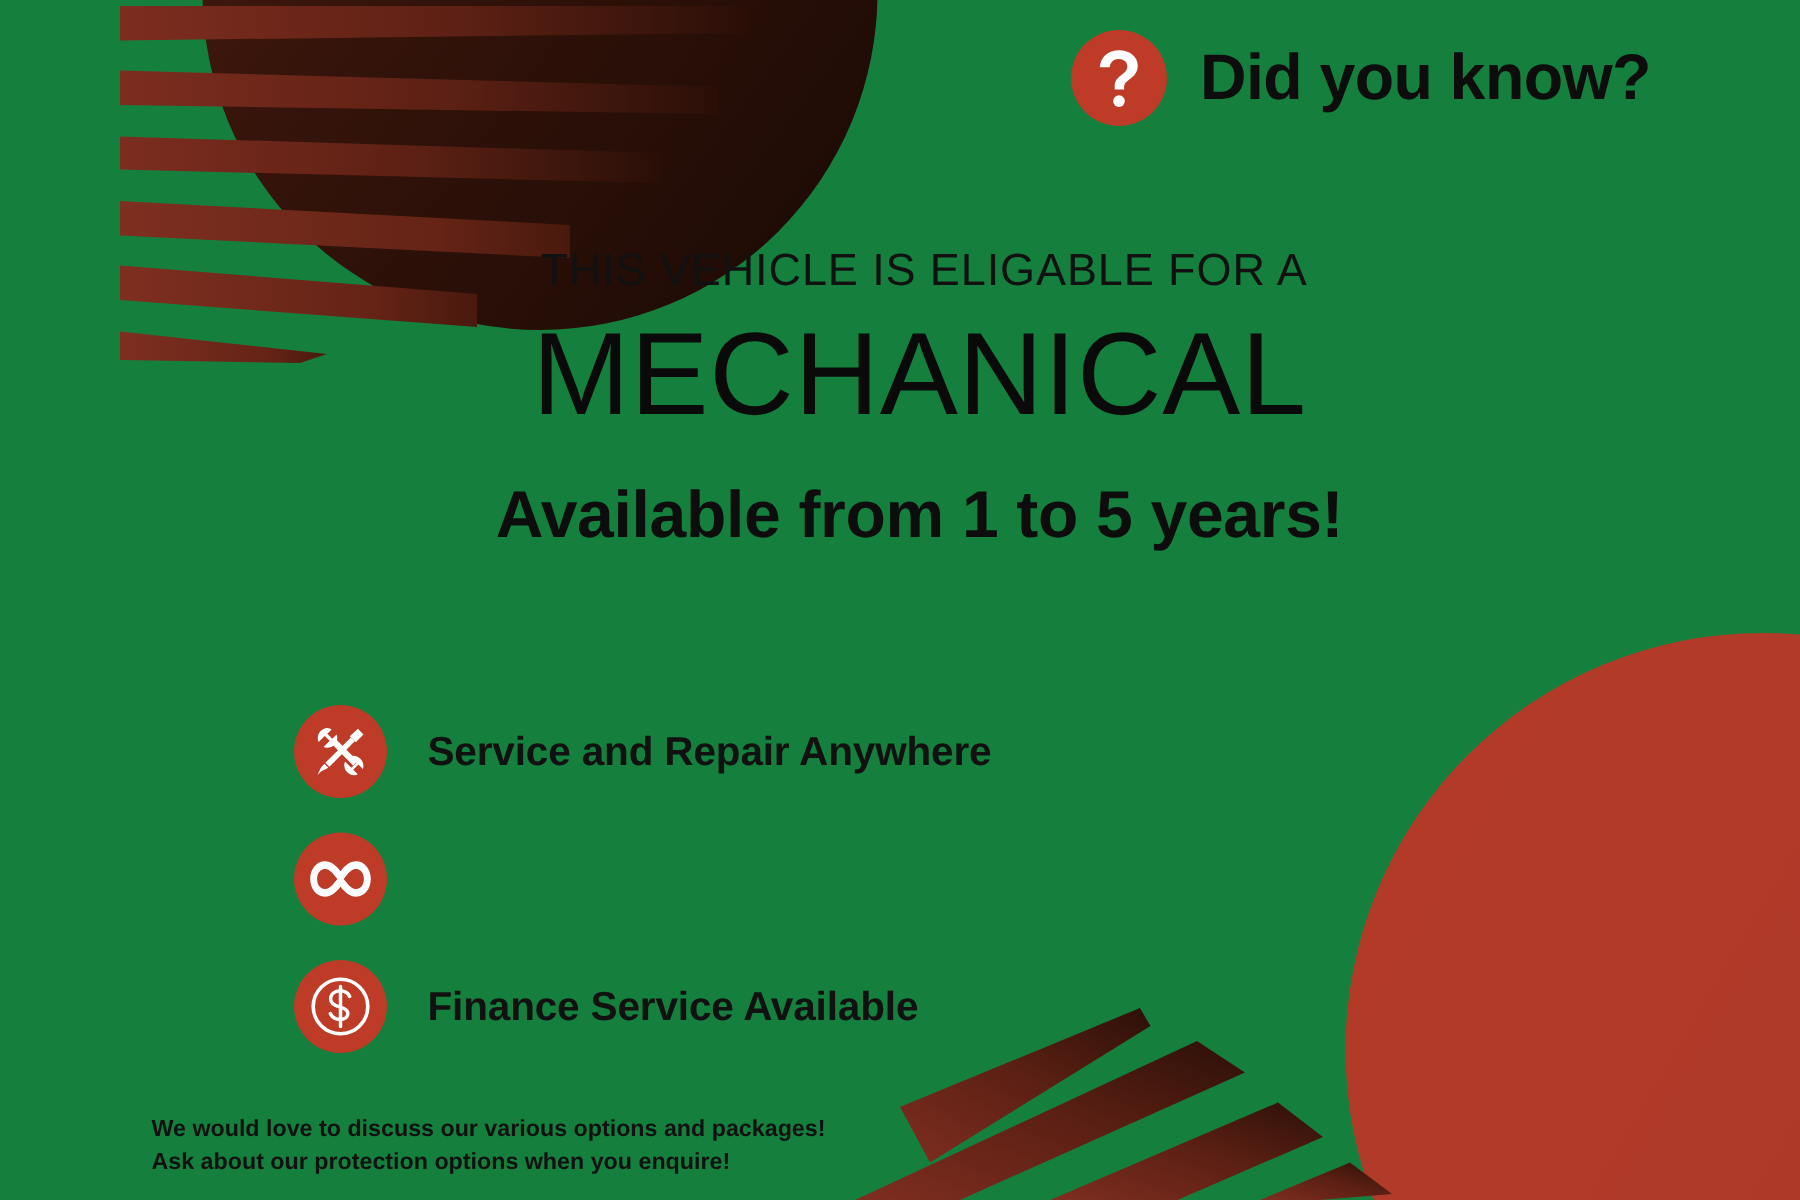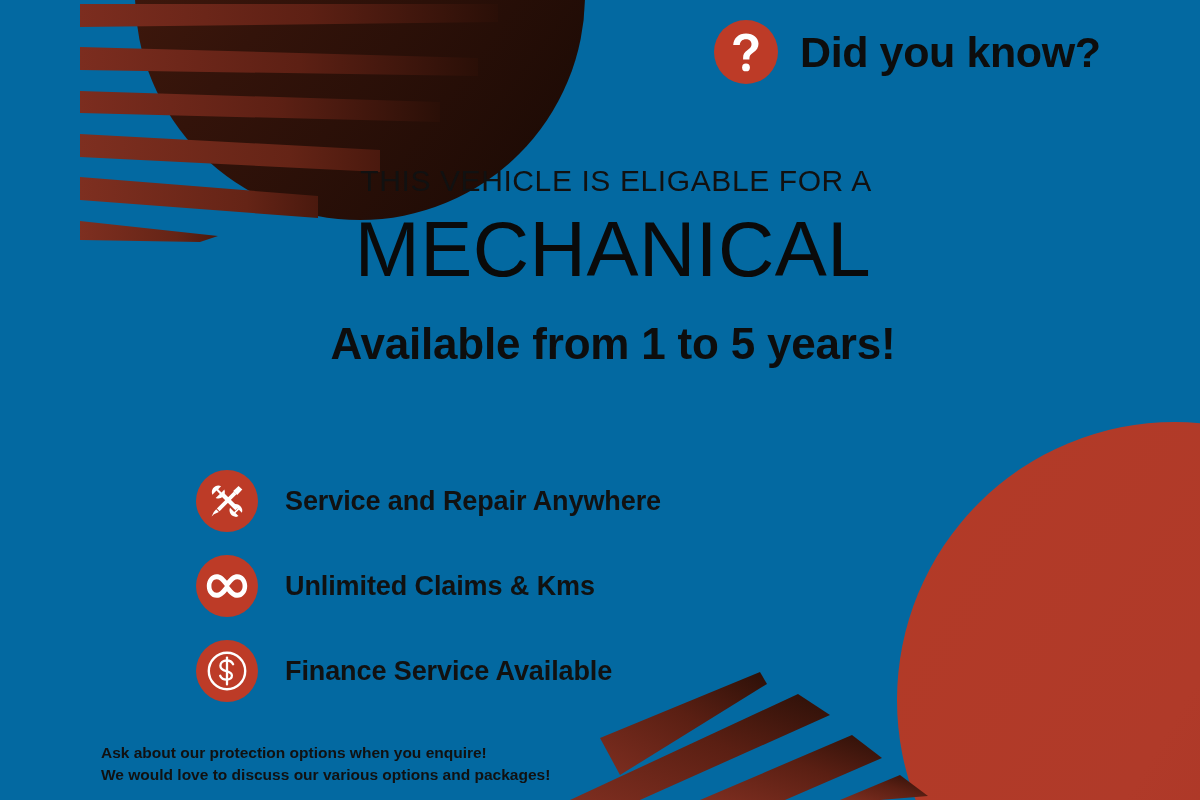--- a/index.html
+++ b/index.html
@@ -4,21 +4,21 @@
 <style>
   html, body {
     margin: 0;
     padding: 0;
     background: #ffffff;
   }
   #poster {
     position: relative;
     width: 1200px;
     height: 800px;
-    background: #0369a1;
+    background: #15803d;
     overflow: hidden;
     font-family: "Liberation Sans", sans-serif;
     -webkit-font-smoothing: antialiased;
   }
 
   
   .art-layer {
     position: absolute;
     inset: 0;
     pointer-events: none;
@@ -231,34 +231,33 @@
       </div>
       <div class="feature-label">Service and Repair Anywhere</div>
     </div>
 
     <div class="feature-row">
       <div class="feature-icon">
         <svg width="44" height="30" viewBox="0 0 44 30" xmlns="http://www.w3.org/2000/svg">
           <path d="M11.6 3.2C6.0 3.2 1.8 8.4 1.8 15s4.2 11.8 9.8 11.8c4.2 0 7.2-2.6 10.4-6.6 3.2 4 6.2 6.6 10.4 6.6 5.6 0 9.8-5.2 9.8-11.8S38 3.2 32.4 3.2C28.2 3.2 25.2 5.8 22 9.8 18.8 5.8 15.8 3.2 11.6 3.2z M11.6 8.3c2.4 0 4.4 1.7 7.1 5.2l1.2 1.5-1.2 1.5c-2.7 3.5-4.7 5.2-7.1 5.2-3.1 0-5.2-2.9-5.2-6.7s2.1-6.7 5.2-6.7z M32.4 8.3c3.1 0 5.2 2.9 5.2 6.7s-2.1 6.7-5.2 6.7c-2.4 0-4.4-1.7-7.1-5.2L24.1 15l1.2-1.5c2.7-3.5 4.7-5.2 7.1-5.2z" fill="#ffffff"></path>
         </svg>
       </div>
-      <div class="feature-label">Unlimited Claims &amp; Kms</div>
     </div>
 
     <div class="feature-row">
       <div class="feature-icon">
         <svg width="44" height="44" viewBox="0 0 44 44" xmlns="http://www.w3.org/2000/svg">
           <circle cx="22" cy="22" r="18.2" fill="none" stroke="#ffffff" stroke-width="2.4"></circle>
           <path d="M22 8.6 v26.8" stroke="#ffffff" stroke-width="2.3" stroke-linecap="round" fill="none"></path>
           <path d="M28.1 15.3c-1.1-2.4-3.4-3.8-6.3-3.8-3.7 0-6.4 2.2-6.4 5.3 0 2.9 2.0 4.4 5.9 5.4 4.2 1.1 5.6 2.2 5.6 4.4 0 2.4-2.2 4.0-5.4 4.0-3.0 0-5.2-1.4-6.3-3.9" stroke="#ffffff" stroke-width="2.3" fill="none" stroke-linecap="round" stroke-linejoin="round"></path>
         </svg>
       </div>
       <div class="feature-label">Finance Service Available</div>
     </div>
 
   </div>
 
   <div class="footer">
+    <div>We would love to discuss our various options and packages!</div>
     <div>Ask about our protection options when you enquire!</div>
-    <div>We would love to discuss our various options and packages!</div>
   </div>
 
 </div>
 
 </body></html>

